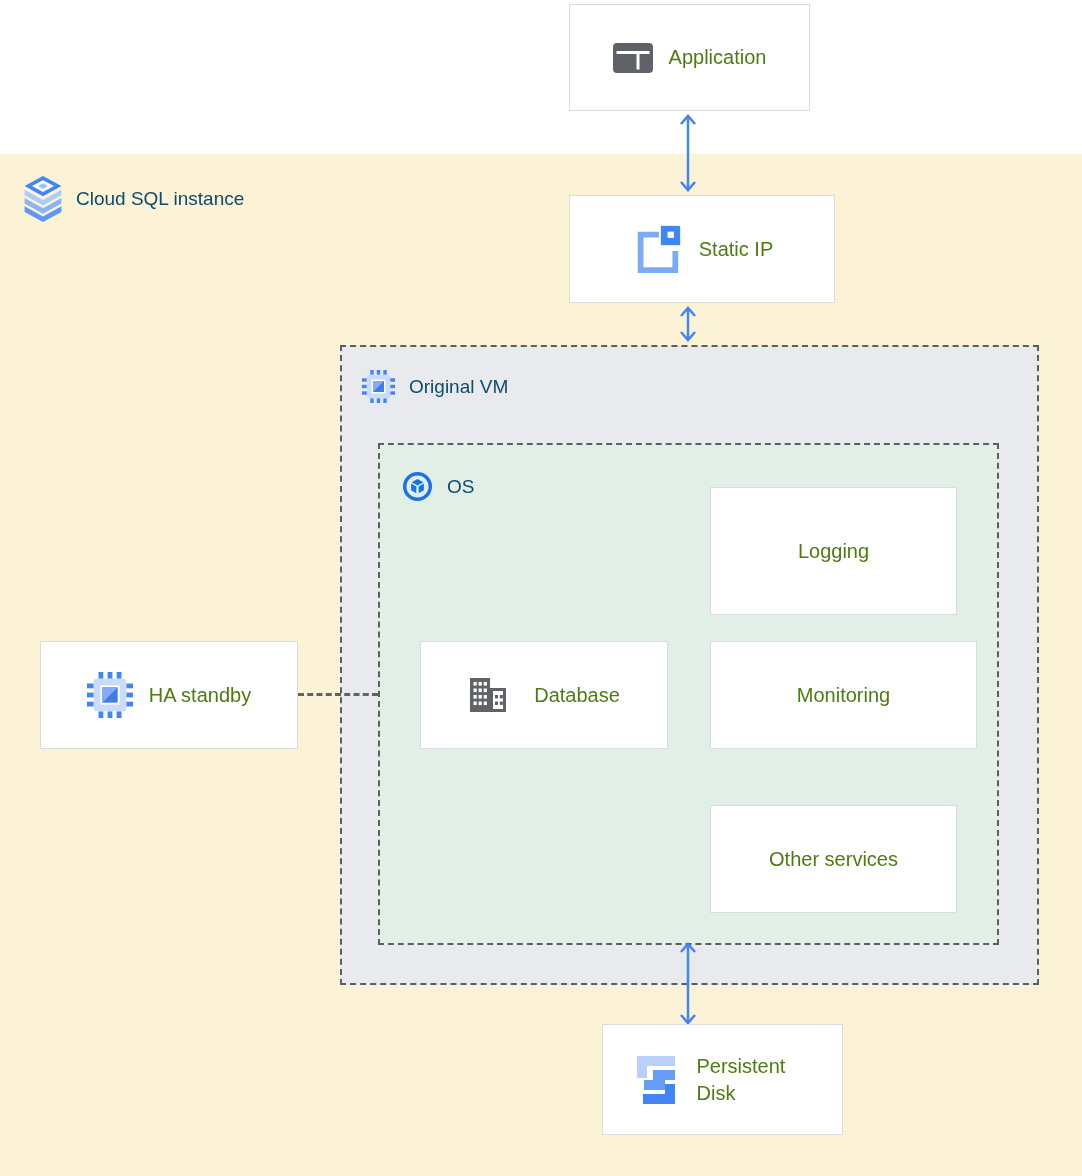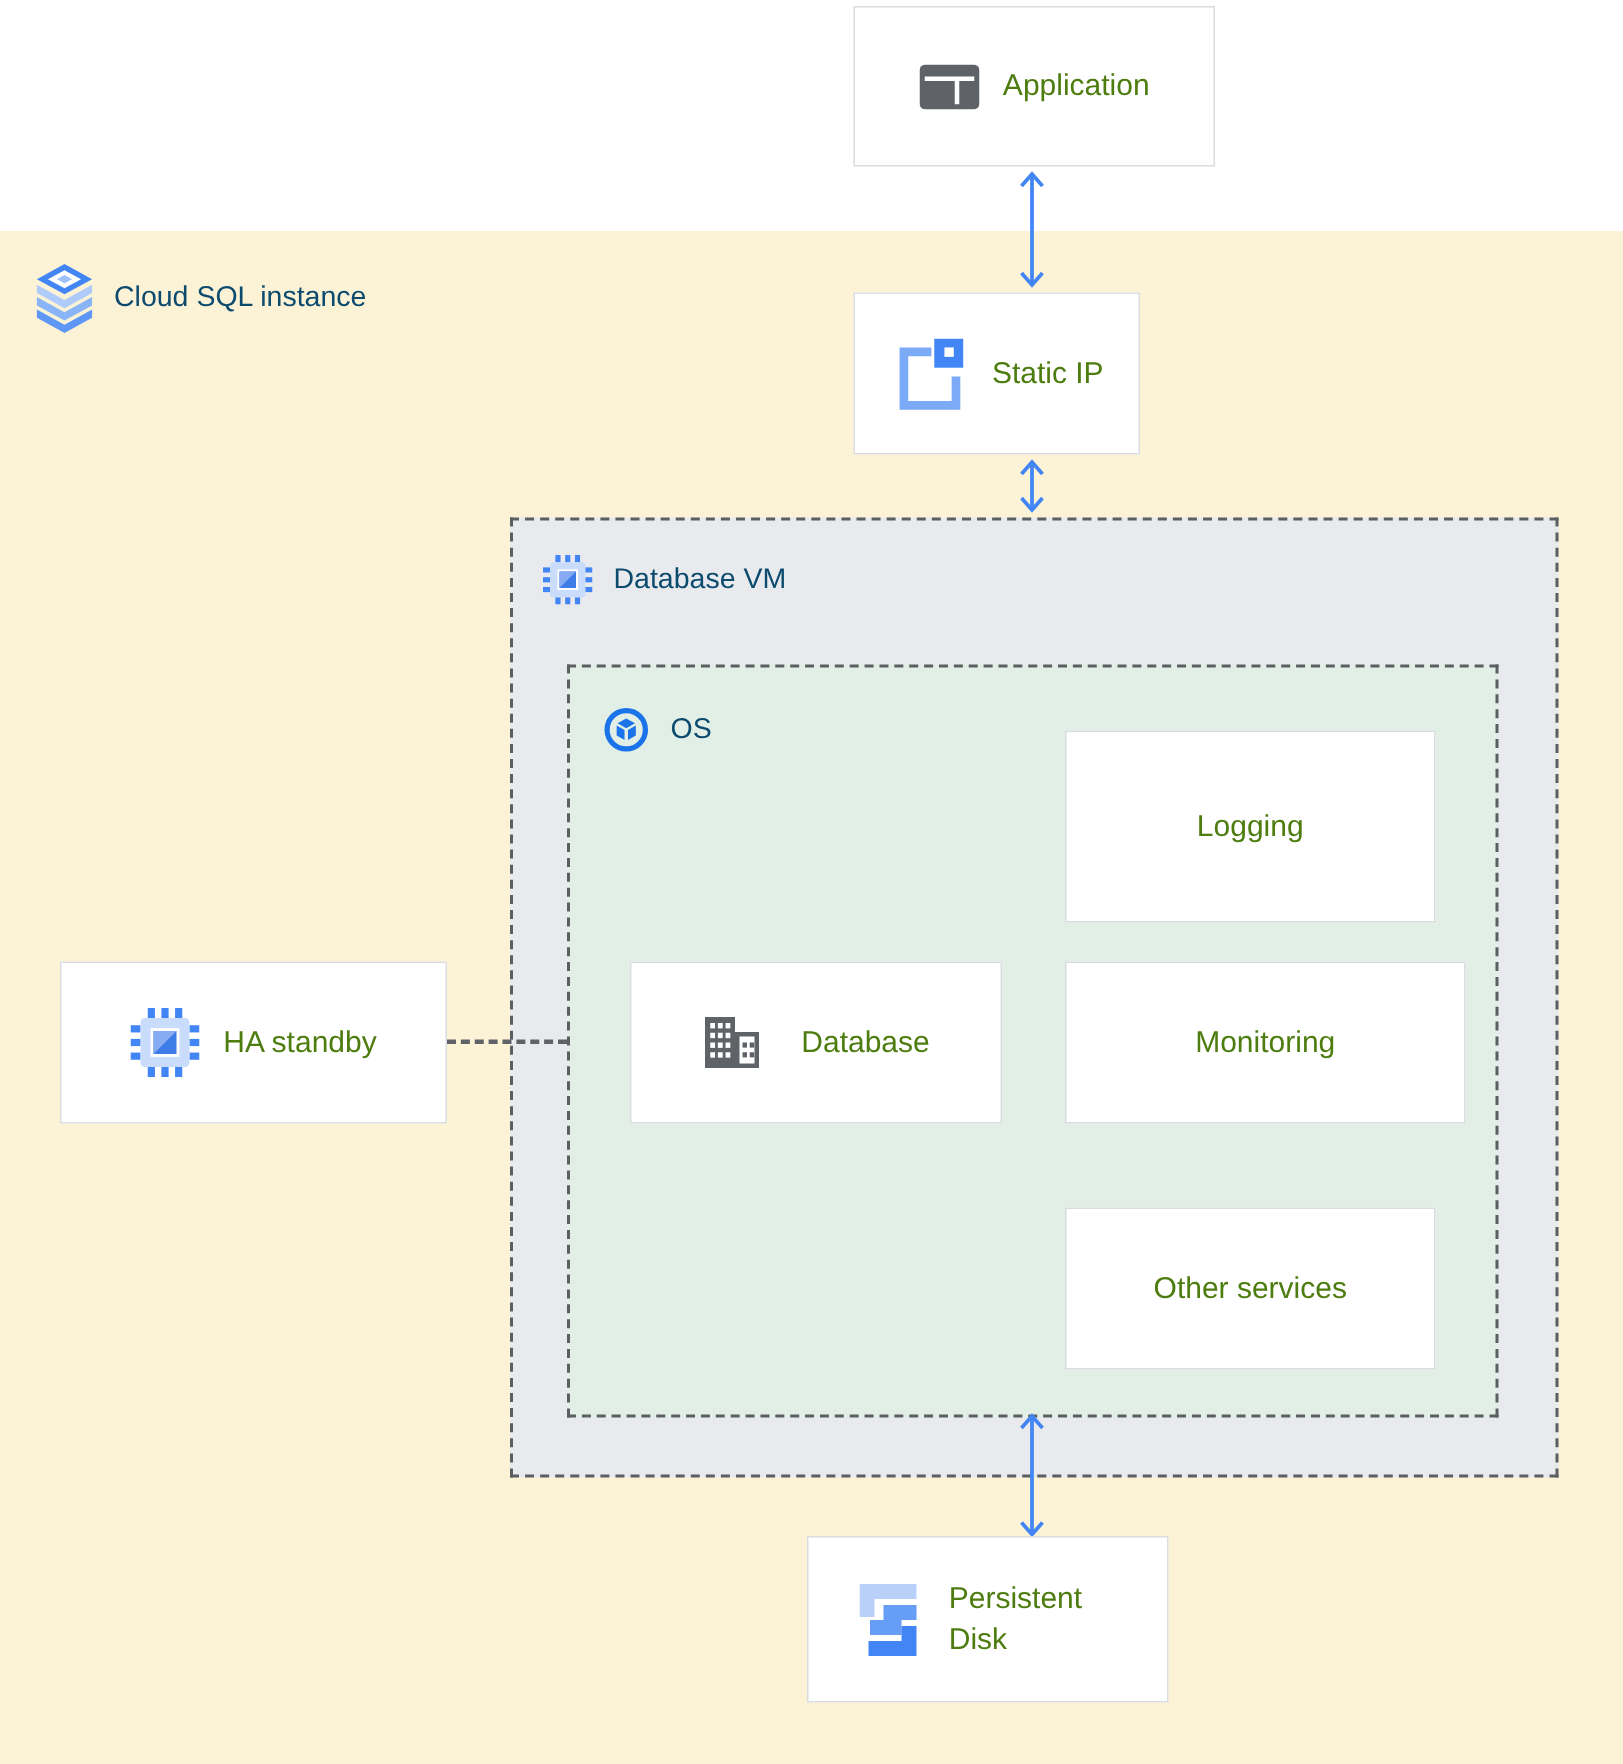--- a/index.html
+++ b/index.html
@@ -20,27 +20,27 @@
 
   .region-label {
     position:absolute; display:flex; align-items:center; gap:14px;
     color:#0c4a6e; font-size:19px; white-space:nowrap;
   }
   .vm-label { left:362px; top:370px; }
   .os-label { left:402px; top:471px; }
   .sql-label { left:24px; top:176px; }
 
   .node-app     { left:569px; top:4px;    width:241px; height:107px; }
-  .node-sip     { left:569px; top:195px;  width:191px; height:108px; }
+  .node-sip     { left:569px; top:195px;  width:266px; height:108px; }
   .node-ha      { left:40px;  top:641px;  width:258px; height:108px; }
   .node-log     { left:710px; top:487px;  width:247px; height:128px; }
   .node-db      { left:420px; top:641px;  width:248px; height:108px; gap:26px; }
   .node-mon     { left:710px; top:641px;  width:267px; height:108px; }
   .node-other   { left:710px; top:793px;  width:247px; height:108px;margin-top:12px; }
-  .node-pd      { left:538px; top:1024px; width:241px; height:111px; }
+  .node-pd      { left:602px; top:1024px; width:241px; height:111px; }
   .node-pd .label { white-space:normal; width:112px; line-height:27px; }
 
   .varrow { position:absolute; width:24px; }
   .arrow-1 { left:676px; top:113px;  height:80px; }
   .arrow-2 { left:676px; top:305px;  height:38px; }
   .arrow-3 { left:676px; top:941px;  height:85px; }
 
   .dashed-connector { position:absolute; left:298px; top:693px; width:80px; height:0; border-top:3px dashed #5f6368; }
 
   .icon { flex:0 0 auto; display:block; }
@@ -82,21 +82,21 @@
           <rect x="0" y="31" width="7" height="5"></rect>
         <rect x="41" y="12" width="7" height="5"></rect>
           <rect x="41" y="21.5" width="7" height="5"></rect>
           <rect x="41" y="31" width="7" height="5"></rect>
       </g>
       <rect x="7" y="7" width="34" height="34" rx="3" fill="#c9dcfb"></rect>
       <rect x="14" y="14" width="20" height="20" fill="#ffffff"></rect>
       <rect x="16" y="16" width="16" height="16" fill="#3e7ce7"></rect>
       <polygon points="16,16 32,16 16,32" fill="#86abf3"></polygon>
     </svg>
-    <span>Database VM</span>
+    <span>Original VM</span>
   </div>
 
   <div class="region-label os-label">
     <svg class="icon" width="31" height="31" viewBox="0 0 32 32">
       <circle cx="16" cy="16" r="13.2" fill="none" stroke="#1a73e8" stroke-width="3.6"></circle>
       <polygon points="16,8.2 22,11.6 16,15 10,11.6" fill="#1a73e8"></polygon>
       <polygon points="9.4,13 14.8,16.1 14.8,23 9.4,19.9" fill="#1a73e8"></polygon>
       <polygon points="22.6,13 17.2,16.1 17.2,23 22.6,19.9" fill="#1a73e8"></polygon>
     </svg>
     <span>OS</span>

